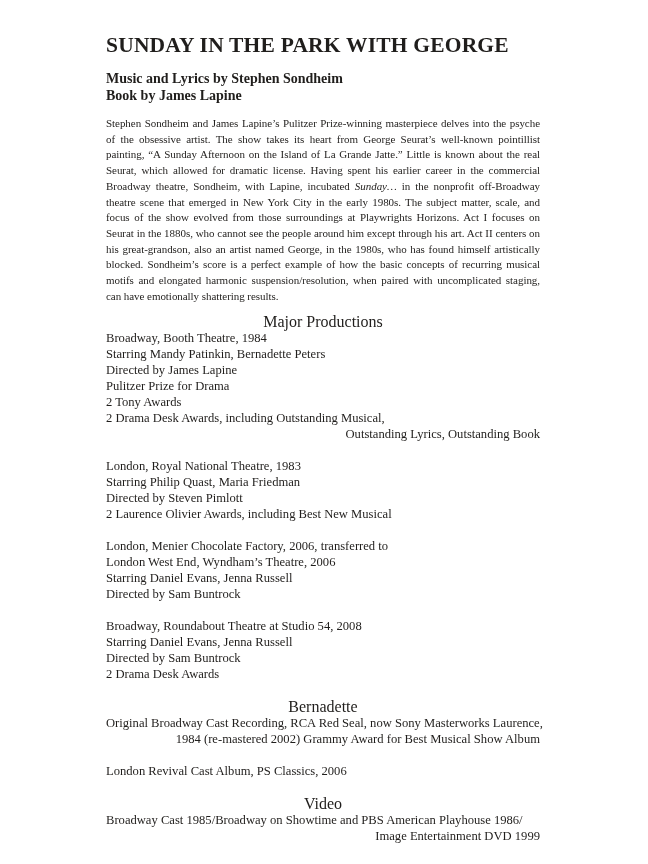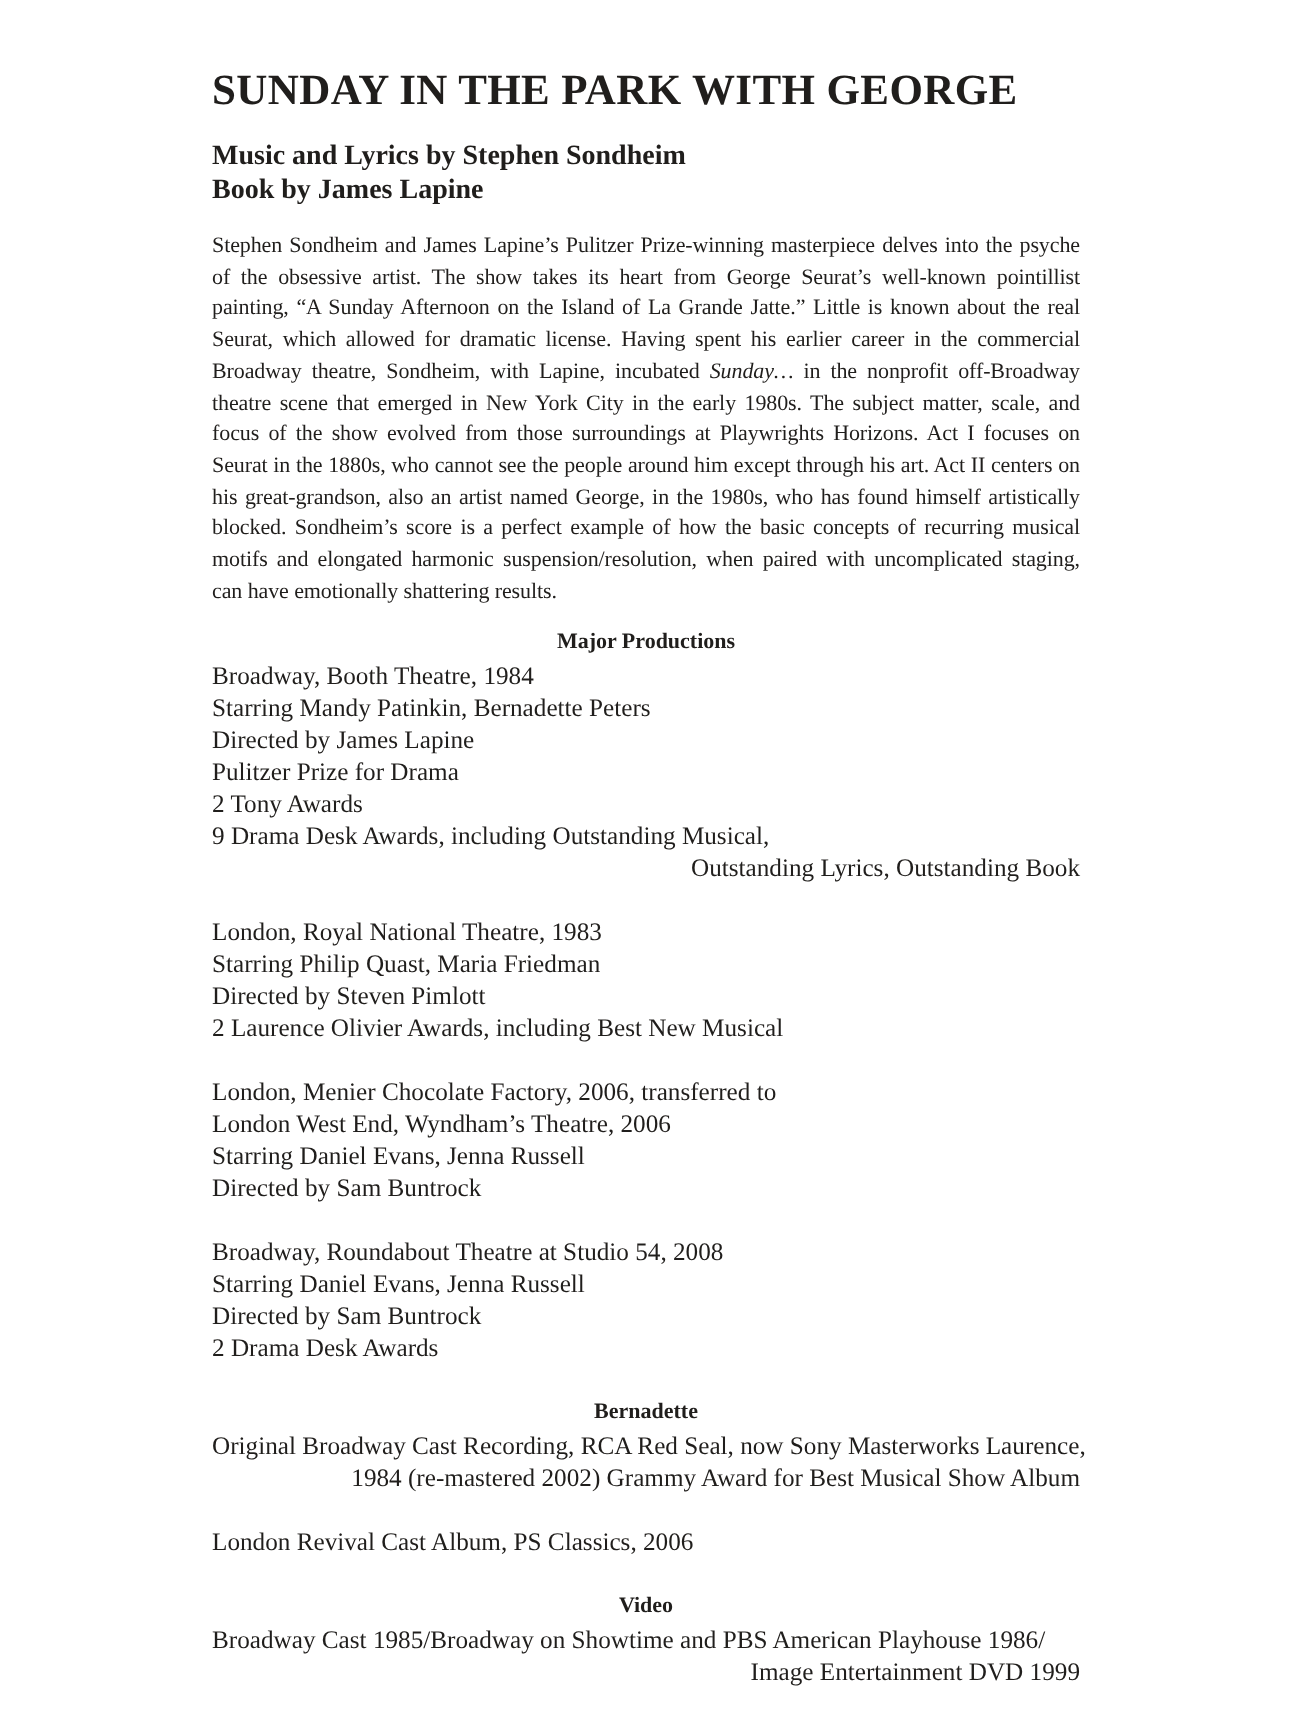--- a/index.html
+++ b/index.html
@@ -38,22 +38,22 @@
   .synopsis {
     margin: 12px 0 0 0;
     font-size: 11px;
     line-height: 15.7px;
     text-align: justify;
     letter-spacing: -0.05px;
   }
   .show-title { font-style: italic; }
   .section-heading {
     margin: 9px 0 0 0;
-    font-size: 11px;
-    font-weight: 700;
+    font-size: 16px;
+    font-weight: 400;
     line-height: 17px;
     text-align: center;
   }
   .block {
     margin: 0 0 16px 0;
     font-size: 12.6px;
     line-height: 16px;
   }
   .block:last-child { margin-bottom: 0; }
   .line { white-space: nowrap; }
@@ -75,21 +75,21 @@
     <p class="synopsis"><span>Stephen Sondheim and James Lapine’s Pulitzer Prize-winning masterpiece delves into the psyche of the obsessive artist. The show takes its heart from George Seurat’s well-known pointillist painting, “A Sunday Afternoon on the Island of La Grande Jatte.” Little is known about the real Seurat, which allowed for dramatic license. Having spent his earlier career in the commercial Broadway theatre, Sondheim, with Lapine, incubated </span><em class="show-title">Sunday…</em><span> in the nonprofit off-Broadway theatre scene that emerged in New York City in the early 1980s. The subject matter, scale, and focus of the show evolved from those surroundings at Playwrights Horizons. Act I focuses on Seurat in the 1880s, who cannot see the people around him except through his art. Act II centers on his great-grandson, also an artist named George, in the 1980s, who has found himself artistically blocked. Sondheim’s score is a perfect example of how the basic concepts of recurring musical motifs and elongated harmonic suspension/resolution, when paired with uncomplicated staging, can have emotionally shattering results.</span></p>
 
     <h2 class="section-heading">Major Productions</h2>
 
     <div class="block">
       <div class="line">Broadway, Booth Theatre, 1984</div>
       <div class="line">Starring Mandy Patinkin, Bernadette Peters</div>
       <div class="line">Directed by James Lapine</div>
       <div class="line">Pulitzer Prize for Drama</div>
       <div class="line">2 Tony Awards</div>
-      <div class="line">9 Drama Desk Awards, including Outstanding Musical,</div>
+      <div class="line">2 Drama Desk Awards, including Outstanding Musical,</div>
       <div class="line cont">Outstanding Lyrics, Outstanding Book</div>
     </div>
 
     <div class="block">
       <div class="line">London, Royal National Theatre, 1983</div>
       <div class="line">Starring Philip Quast, Maria Friedman</div>
       <div class="line">Directed by Steven Pimlott</div>
       <div class="line">2 Laurence Olivier Awards, including Best New Musical</div>
     </div>
 

